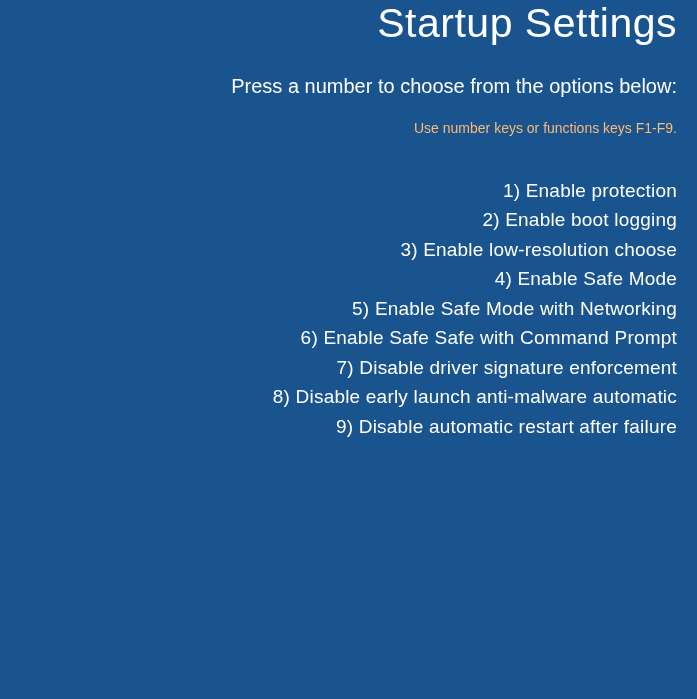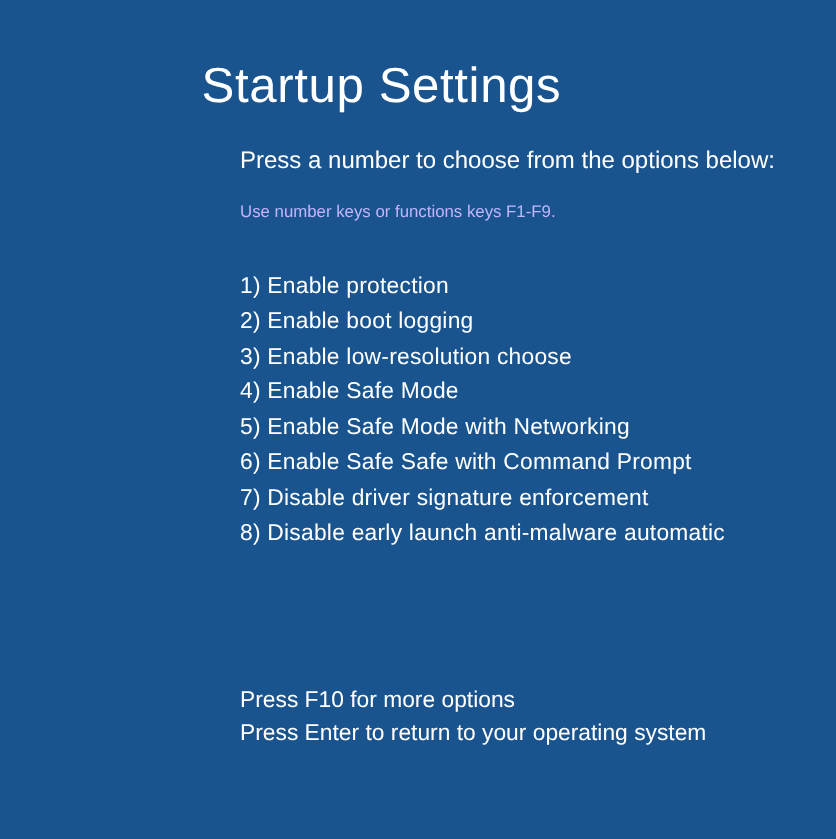--- a/index.html
+++ b/index.html
@@ -10,42 +10,42 @@
     body {
       width: 697px;
       height: 699px;
       background-color: #19548f;
       font-family: "Segoe UI Light", "Segoe UI", -apple-system, "Helvetica Neue", sans-serif;
       color: #ffffff;
       font-weight: 300;
       overflow: hidden;
     }
     .screen {
-      padding-top: 48px;
       padding-left: 168px;
       padding-right: 20px;
+      text-align: right;
     }
     .title {
       font-size: 41px;
       font-weight: 300;
       letter-spacing: 0.5px;
       margin-bottom: 28px;
     }
     .content {
       padding-left: 32px;
     }
     .instruction {
       font-size: 20px;
       font-weight: 300;
       margin-bottom: 22px;
     }
     .hint {
       font-size: 14px;
       font-weight: 300;
-      color: #c4b5fd;
+      color: #fdba74;
       margin-bottom: 40px;
     }
     .options {
       margin-bottom: 110px;
     }
     .option {
       font-size: 19px;
       font-weight: 300;
       line-height: 1.55;
       letter-spacing: 0.2px;
@@ -69,19 +69,16 @@
     <div class="hint">Use number keys or functions keys F1-F9.</div>
     <div class="options">
       <div class="option"><span>1</span>) <span>Enable protection</span></div>
       <div class="option"><span>2</span>) <span>Enable boot logging</span></div>
       <div class="option"><span>3</span>) <span>Enable low-resolution choose</span></div>
       <div class="option"><span>4</span>) <span>Enable Safe Mode</span></div>
       <div class="option"><span>5</span>) <span>Enable Safe Mode with Networking</span></div>
       <div class="option"><span>6</span>) <span>Enable Safe Safe with Command Prompt</span></div>
       <div class="option"><span>7</span>) <span>Disable driver signature enforcement</span></div>
       <div class="option"><span>8</span>) <span>Disable early launch anti-malware automatic</span></div>
-    </div>
-    <div class="footer">
-      <span class="footer-line">Press F10 for more options</span>
-      <span class="footer-line">Press Enter to return to your operating system</span>
+      <div class="option"><span>9</span>) <span>Disable automatic restart after failure</span></div>
     </div>
   </div>
 </div>
 
 </body></html>

